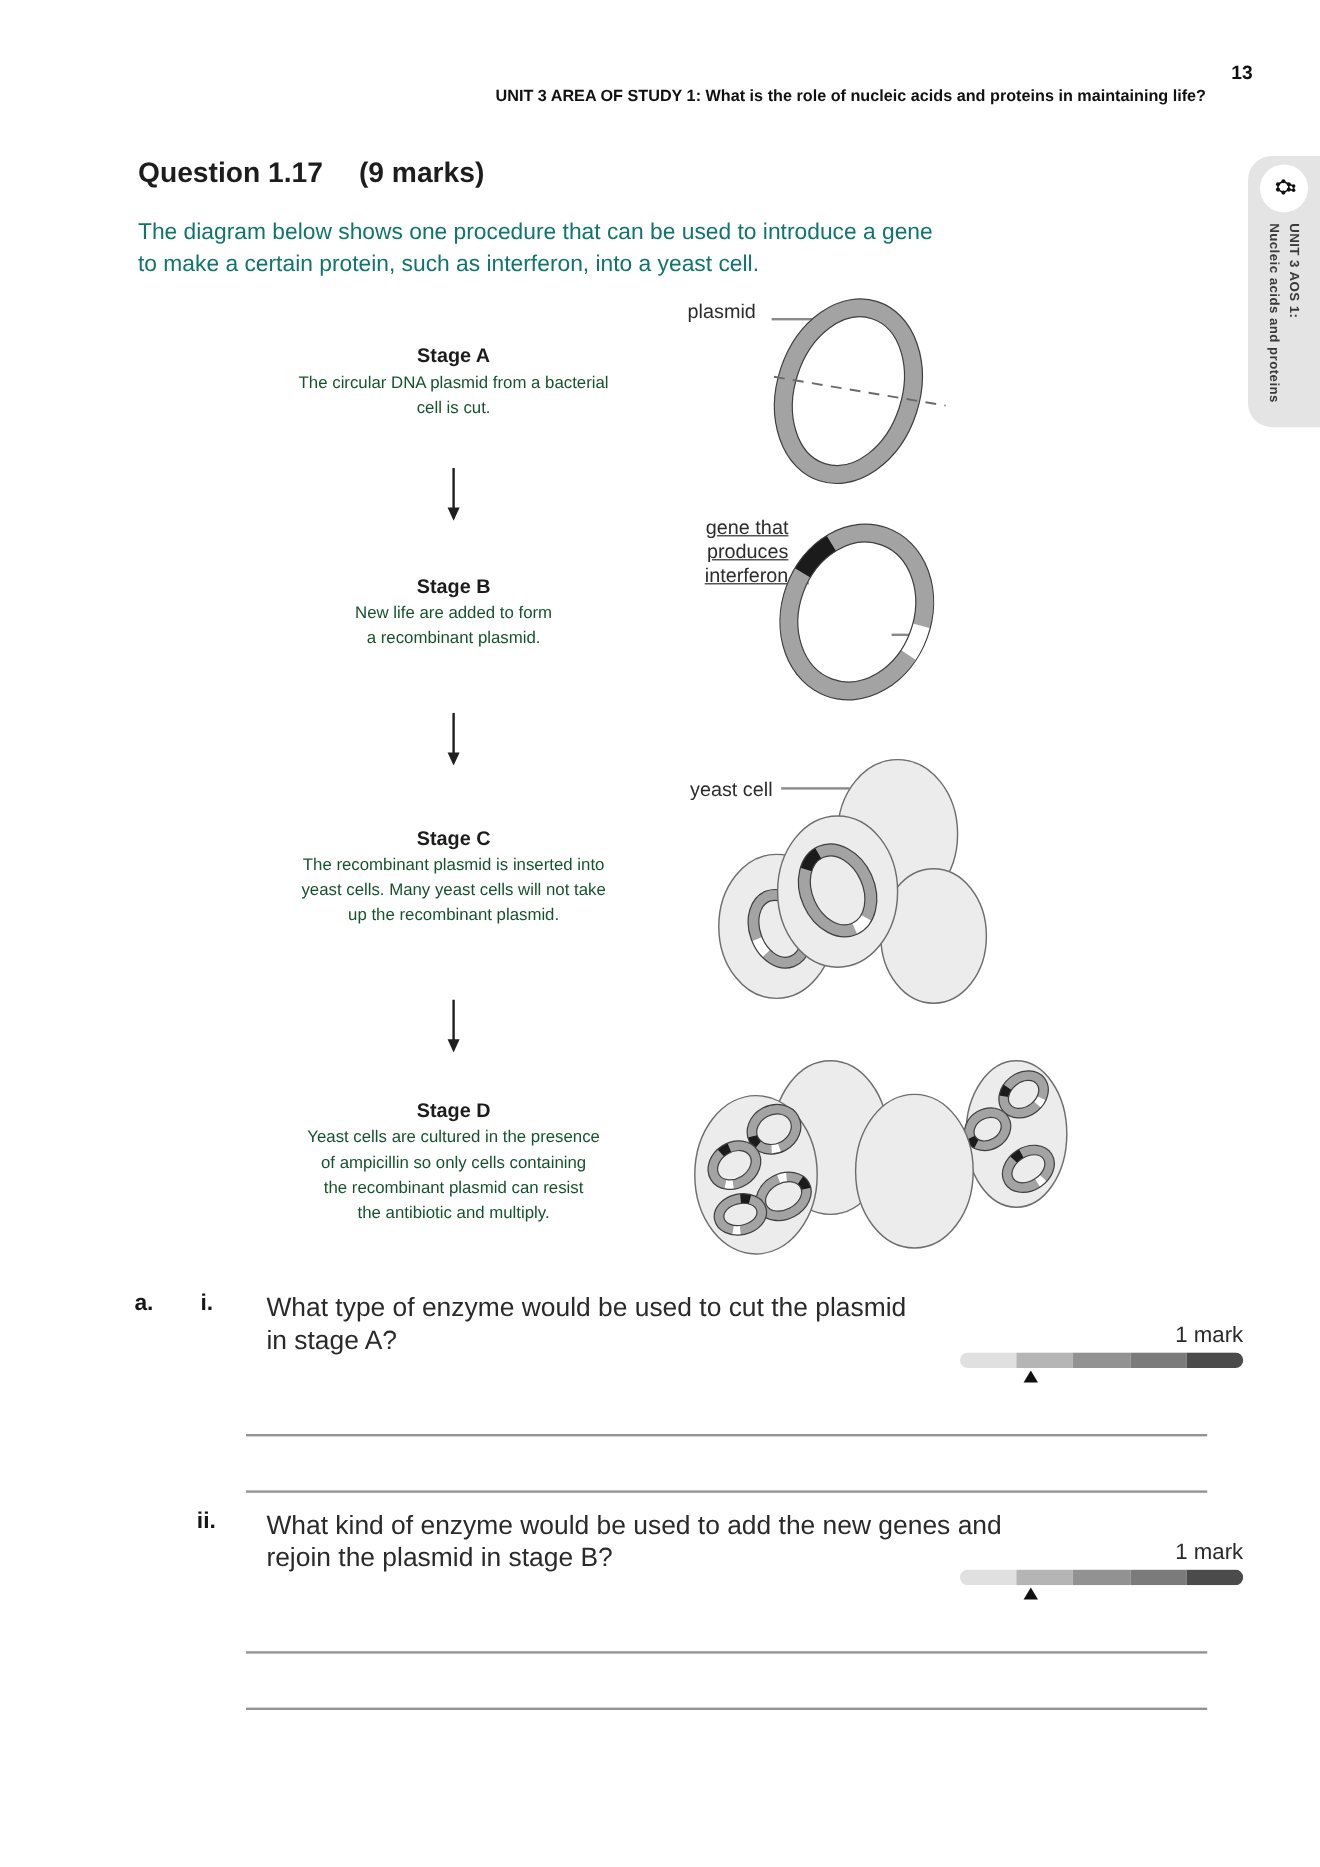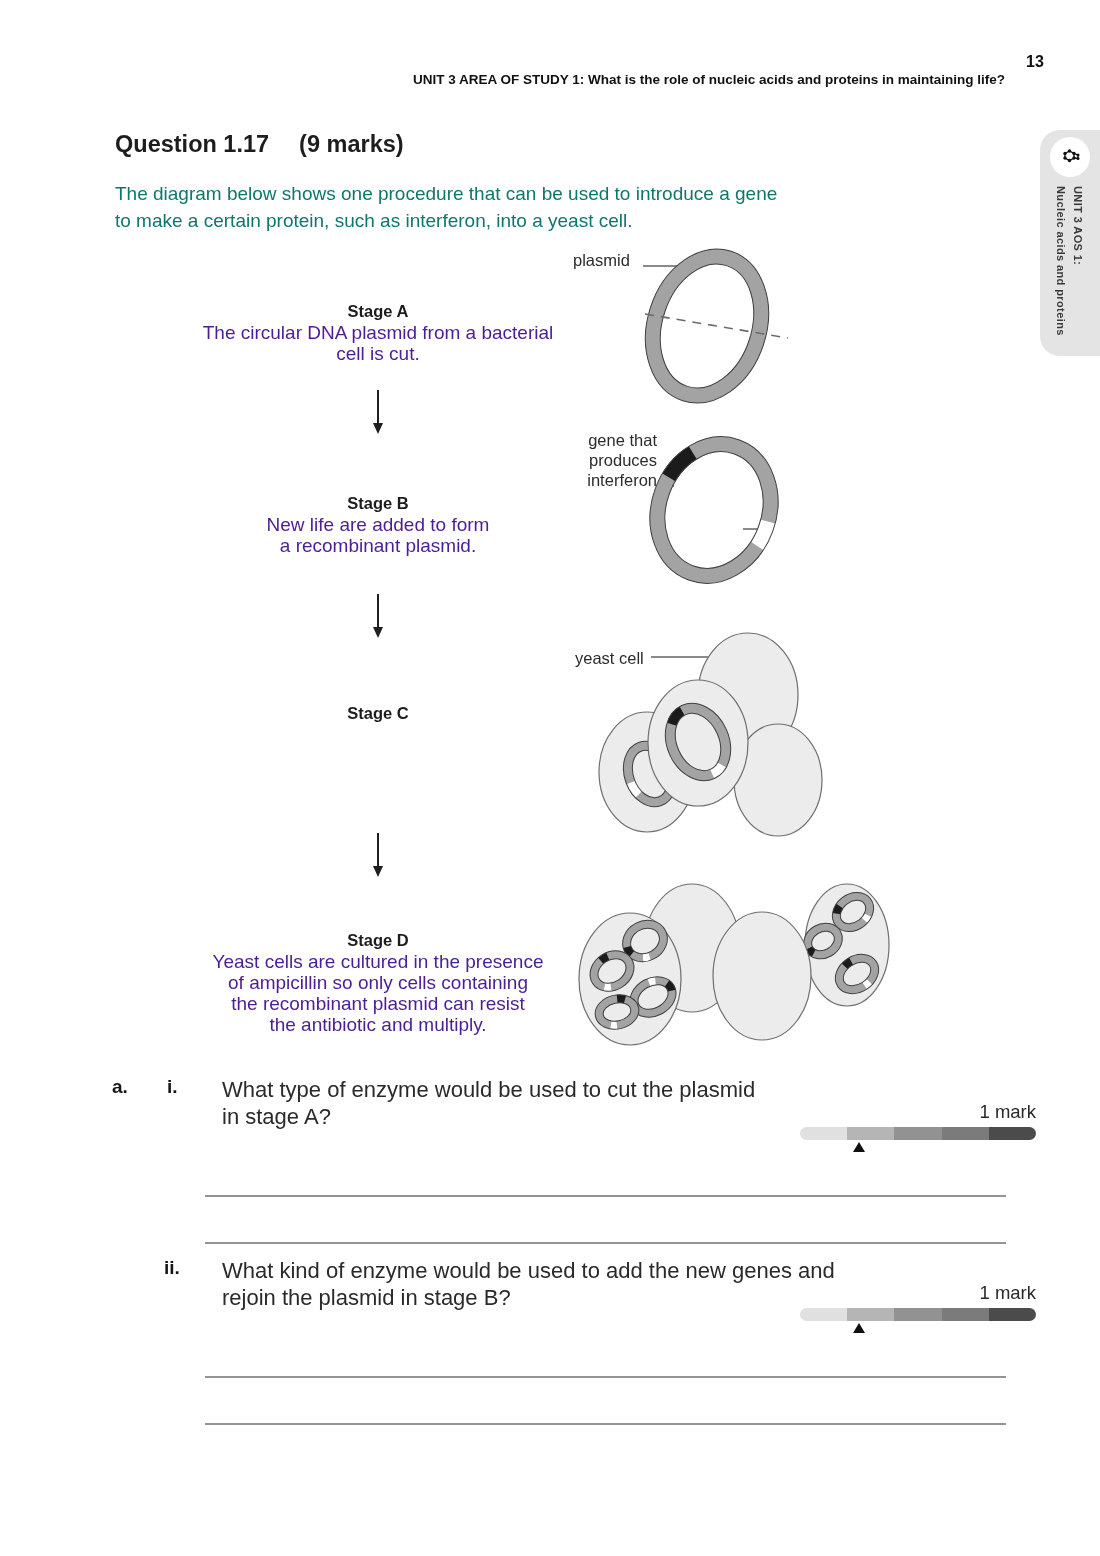--- a/index.html
+++ b/index.html
@@ -19,22 +19,22 @@
                    display:flex;align-items:center;justify-content:center;}
   .tab-text{left:1052px;top:186px;height:162px;writing-mode:vertical-rl;white-space:pre-line;
             font-size:11px;font-weight:bold;letter-spacing:.4px;color:#3a3a3a;line-height:1.55;}
 
   
   .title-row{left:115px;top:131px;display:flex;gap:30px;font-size:23.5px;font-weight:bold;color:#1d1d1d;}
   .intro{left:115px;top:180px;width:860px;font-size:19px;line-height:27px;white-space:pre-line;color:#0f766e;}
 
   
   .stage-block{left:158px;width:440px;text-align:center;}
-  .stage-name{font-weight:bold;font-size:16.5px;line-height:22px;color:#1c1c1c;margin-top:14px;}
-  .stage-desc{font-size:19px;line-height:21px;white-space:pre-line;color:#4c1d95;}
+  .stage-name{font-weight:bold;font-size:16.5px;line-height:22px;color:#1c1c1c;}
+  .stage-desc{font-size:14px;line-height:21px;white-space:pre-line;color:#14532d;}
 
   
   .diagram-label{font-size:16.5px;line-height:20px;white-space:pre-line;color:#2c2c2c;}
   .leader{height:1.5px;background:#8a8a8a;}
 
   
   .cell{fill:var(--cell-fill,#ececec);stroke:var(--cell-stroke,#6e6e6e);stroke-width:1.2;}
   .ring-main{fill:none;stroke:var(--ring-fill,#a3a3a3);}
   .ring-outline{fill:none;stroke:var(--ring-outline,#3f3f3f);stroke-width:1;}
   .seg-black{fill:none;stroke:var(--seg-black,#1b1b1b);}
@@ -119,21 +119,21 @@
     <line class="arrow-line" x1="6" y1="0" x2="6" y2="34"></line>
       <polygon class="arrow-head" points="1,33 11,33 6,44"></polygon>
   </svg>
 
   <div class="abs stage-block" style="top:478px;">
     <div class="stage-name">Stage B</div>
     <div class="stage-desc">New life are added to form
 a recombinant plasmid.</div>
   </div>
 
-  <div class="abs diagram-label" style="left:552px;top:430px;width:105px;text-align:right;">gene that
+  <div class="abs diagram-label" style="left:552px;top:430px;width:105px;text-align:right;text-decoration:underline;">gene that
 produces
 interferon</div>
   <div class="abs leader" style="left:658px;top:485px;width:16px;"></div>
   <div class="abs leader" style="left:743px;top:528px;width:20px;"></div>
 
   <svg class="abs" style="left:645px;top:432px;" width="150" height="160" viewBox="0 0 150 160">
     <g transform="rotate(20 69 78)">
       <ellipse class="ring-main" cx="69" cy="78" rx="55" ry="67" stroke-width="15"></ellipse>
       <ellipse class="seg-black" cx="69" cy="78" rx="55" ry="67" stroke-width="15" pathLength="100" stroke-dasharray="9 91" stroke-dashoffset="-54"></ellipse>
       <ellipse class="seg-white" cx="69" cy="78" rx="55" ry="67" stroke-width="15" pathLength="100" stroke-dasharray="7 93" stroke-dashoffset="2"></ellipse>
@@ -142,20 +142,23 @@
     </g>
   </svg>
 
   <svg class="abs" style="left:372px;top:594px;" width="12" height="44" viewBox="0 0 12 44">
     <line class="arrow-line" x1="6" y1="0" x2="6" y2="34"></line>
       <polygon class="arrow-head" points="1,33 11,33 6,44"></polygon>
   </svg>
 
   <div class="abs stage-block" style="top:688px;">
     <div class="stage-name">Stage C</div>
+    <div class="stage-desc">The recombinant plasmid is inserted into
+yeast cells. Many yeast cells will not take
+up the recombinant plasmid.</div>
   </div>
 
   <div class="abs diagram-label" style="left:575px;top:648px;">yeast cell</div>
   <div class="abs leader" style="left:651px;top:656px;width:57px;"></div>
 
   <svg class="abs" style="left:580px;top:622px;" width="260" height="240" viewBox="0 0 260 240">
     <ellipse class="cell" cx="168" cy="73" rx="50" ry="62"></ellipse>
     <ellipse class="cell" cx="198" cy="158" rx="44" ry="56"></ellipse>
     <g>
       <ellipse class="cell" cx="67" cy="150" rx="48" ry="60"></ellipse>

